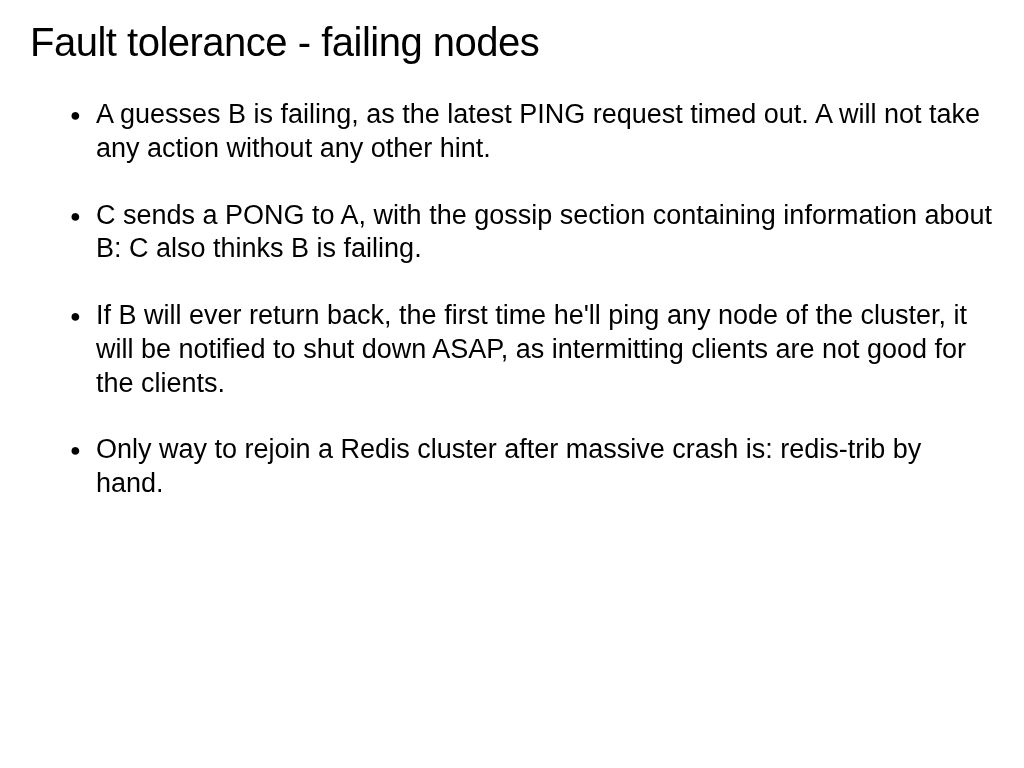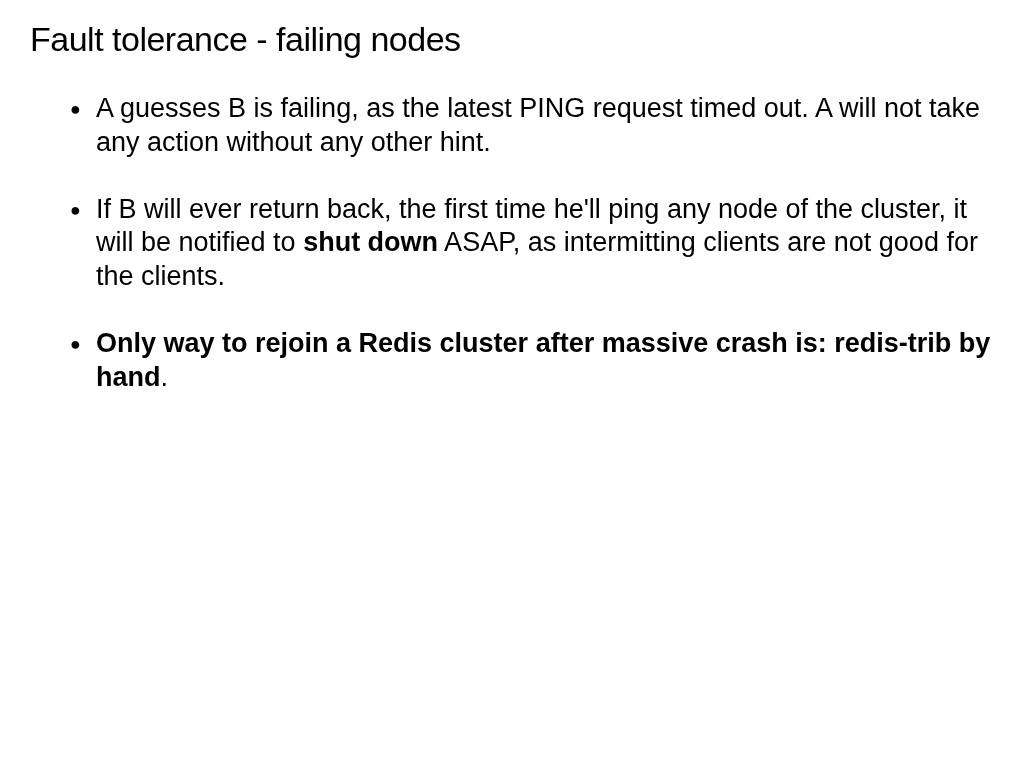--- a/index.html
+++ b/index.html
@@ -1,26 +1,27 @@
 <!DOCTYPE html>
 <html><head>
 <meta charset="utf-8">
 <style>
   * { margin: 0; padding: 0; box-sizing: border-box; }
   html, body { width: 1024px; height: 768px; background: #fff; font-family: Arial, Helvetica, sans-serif; color: #000; }
   .slide { padding: 20px 30px 20px 30px; }
-  .title { font-size: 34px; font-weight: 400; margin-bottom: 28px; letter-spacing: -0.5px; }
+  .title { font-size: 40px; font-weight: 400; margin-bottom: 28px; letter-spacing: -0.5px; }
   ul { list-style: none; padding-left: 40px; }
   li { position: relative; font-size: 27px; line-height: 1.25; margin-bottom: 32px; padding-left: 26px; margin-top: 33px; }
   li::before { content: "●"; position: absolute; left: 0; top: 0; font-size: 18px; line-height: 34px; }
-  .bold { font-weight: 700; }
+  .bold { font-weight: 400; }
 </style>
 </head>
 <body>
 
 <div class="slide">
   <h1 class="title">Fault tolerance - failing nodes</h1>
   <ul id="bullet-list">
       <li><span>A guesses B is failing, as the latest PING request timed out. A will not take any action without any other hint.</span></li>
+      <li><span>C sends a PONG to A, with the gossip section containing information about B: C also thinks B is failing.</span></li>
       <li><span>If B will ever return back, the first time he'll ping any node of the cluster, it will be notified to </span><span class="bold">shut down</span><span> ASAP, as intermitting clients are not good for the clients.</span></li>
       <li><span class="bold">Only way to rejoin a Redis cluster after massive crash is: redis-trib by hand</span><span>.</span></li>
     </ul>
 </div>
 
 </body></html>

